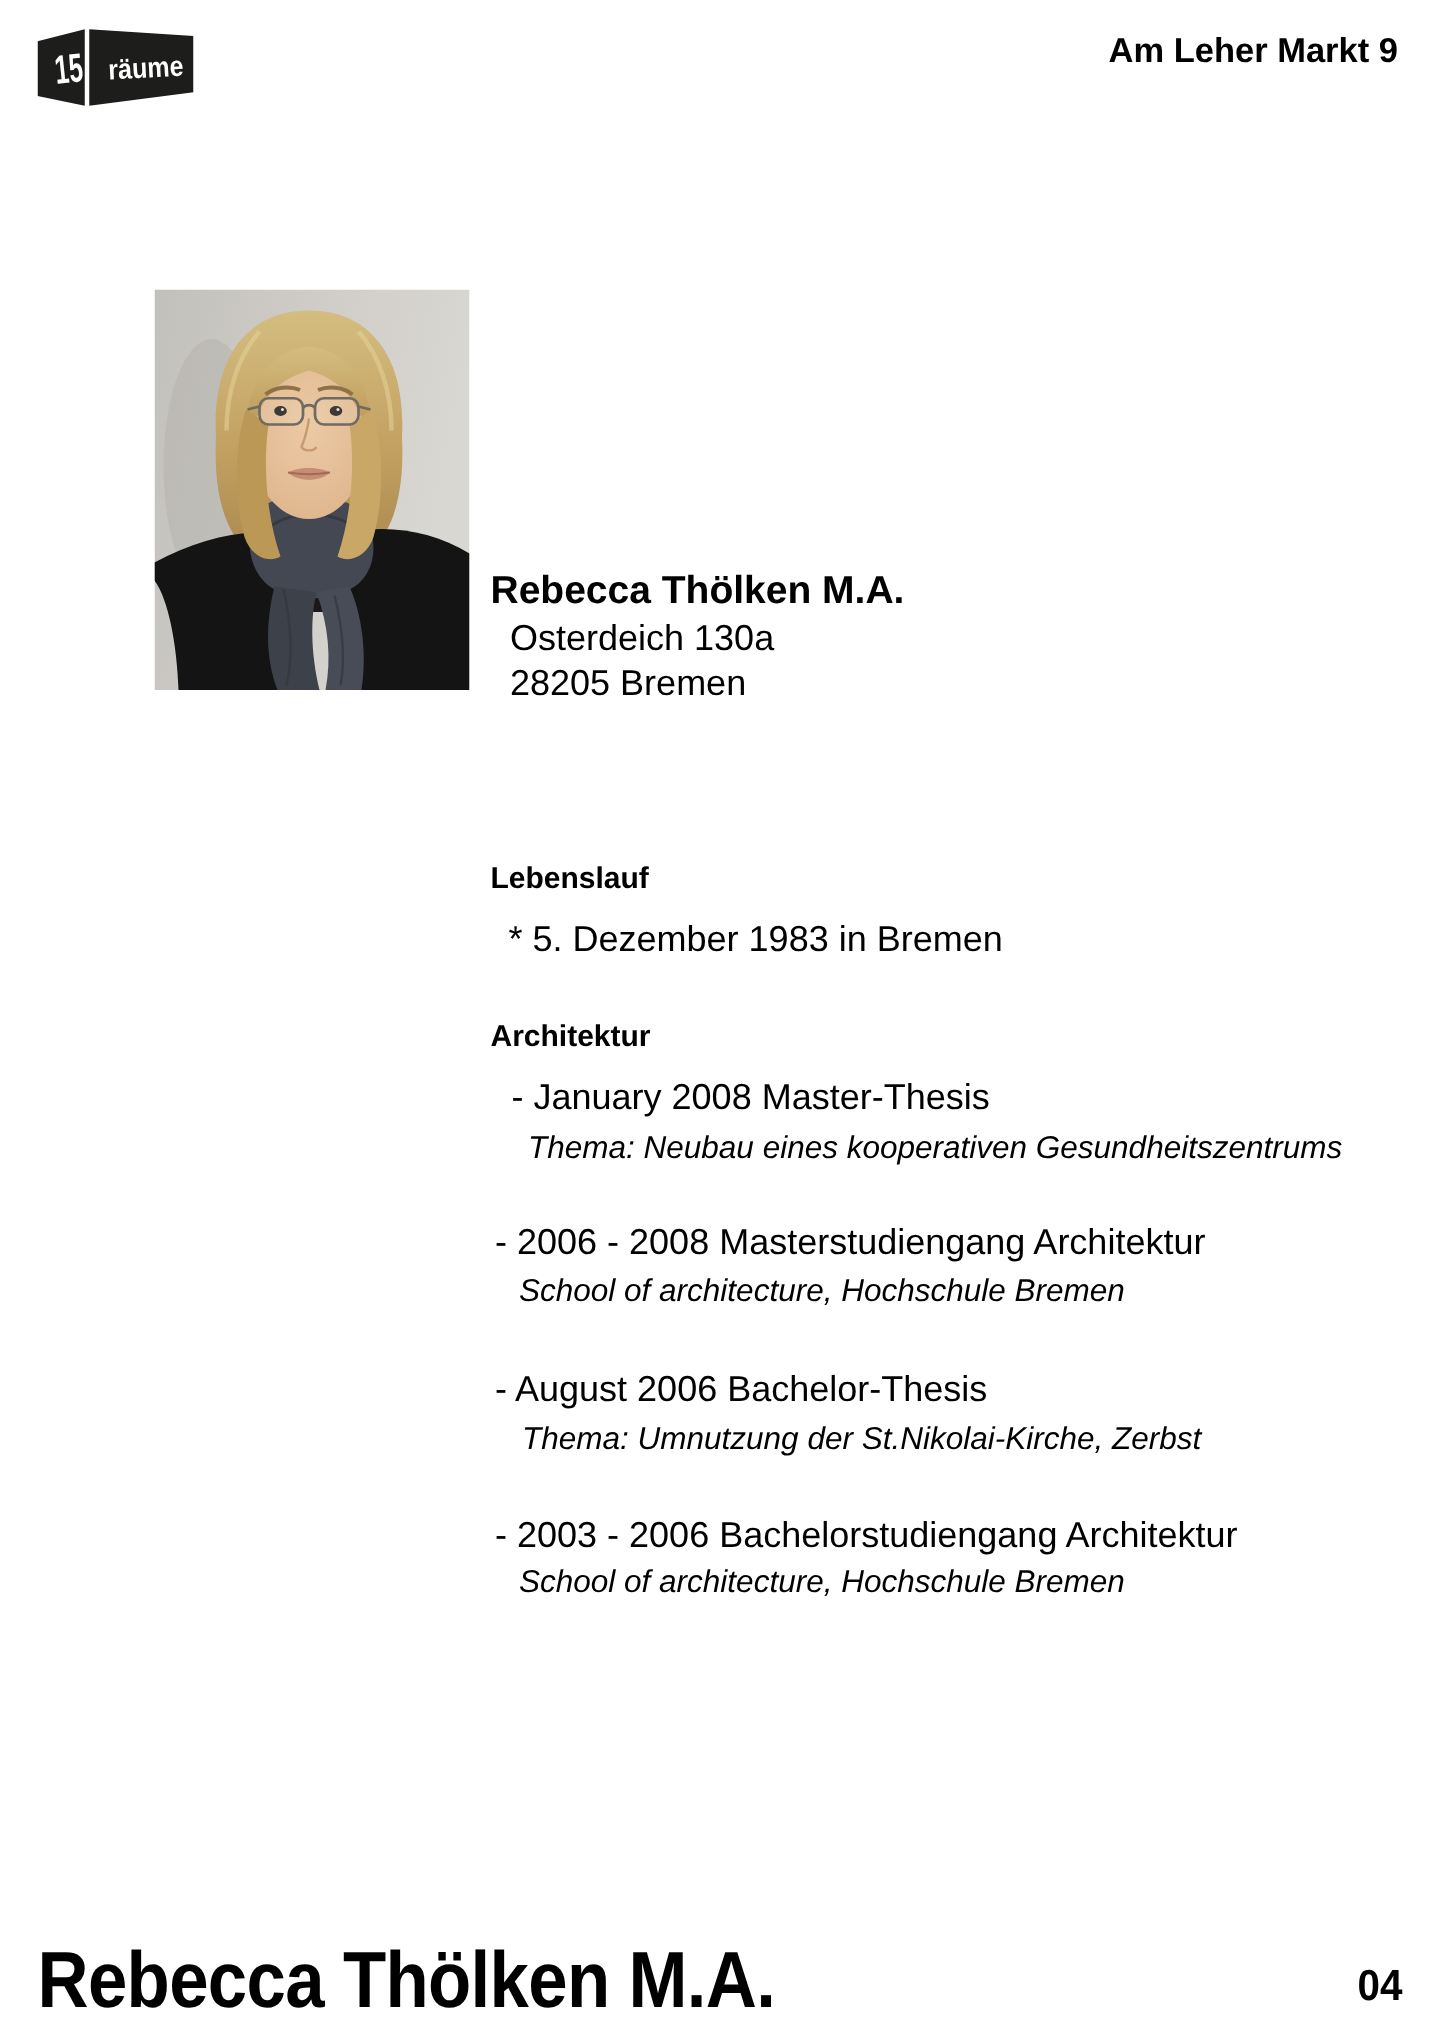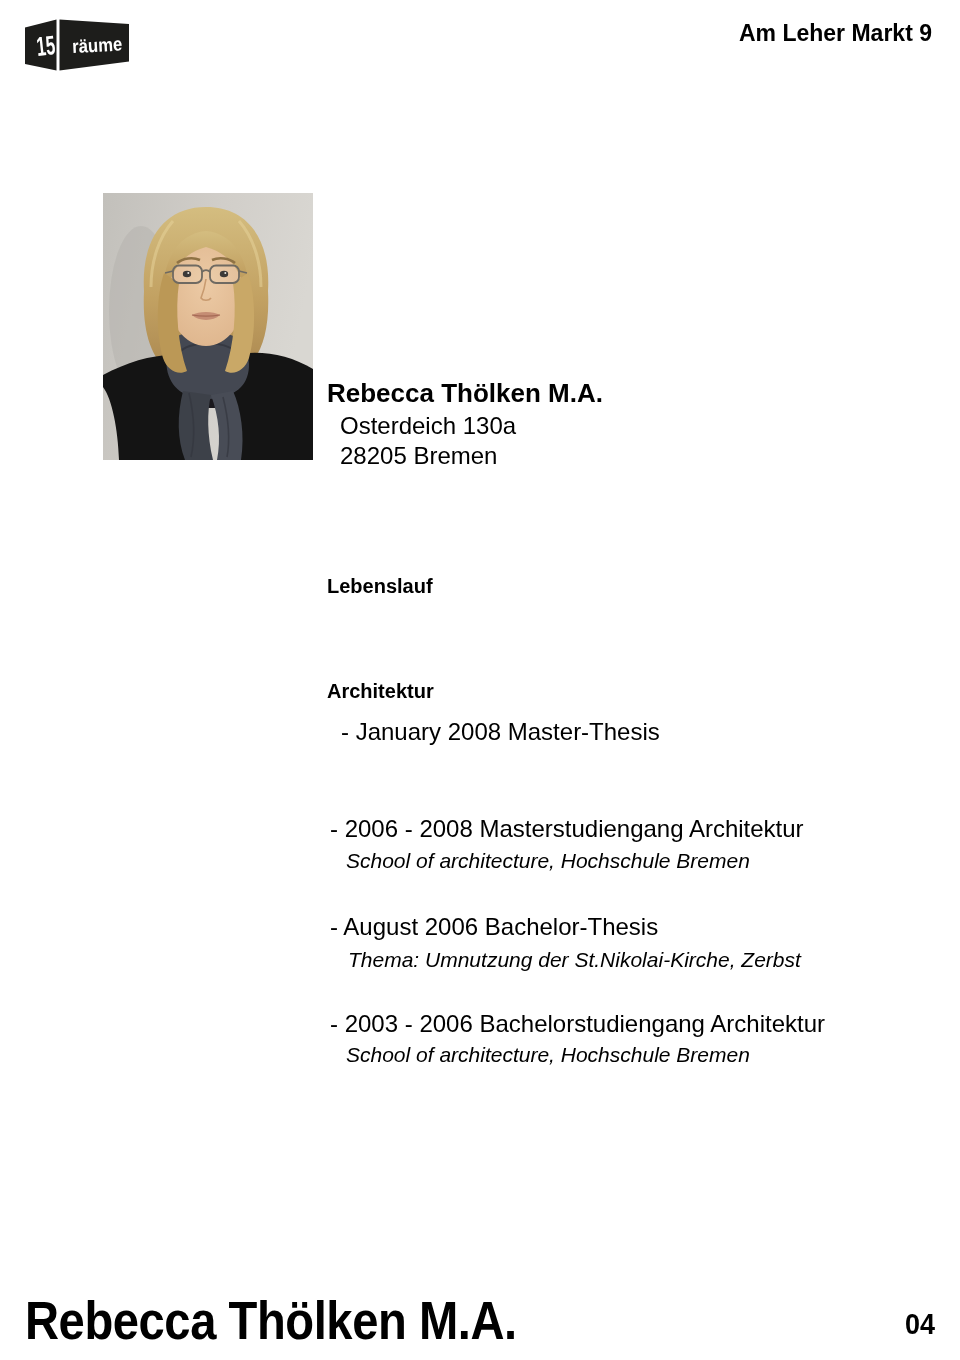--- a/index.html
+++ b/index.html
@@ -133,23 +133,25 @@
       <path d="M89,122 C96,118 110,118 117,122 C110,128.5 96,128.5 89,122 Z" fill="#c58d74"></path>
       <path d="M89,122 C98,123.5 108,123.5 117,122" stroke="#a56a55" stroke-width="1.2" fill="none"></path>
     </g>
   </svg>
 
   <div id="name" class="abs">Rebecca Thölken M.A.</div>
   <div id="street" class="abs body-text">Osterdeich 130a</div>
   <div id="city" class="abs body-text">28205 Bremen</div>
 
   <div id="cv-title" class="abs heading">Lebenslauf</div>
+  <div id="birth" class="abs body-text">* 5. Dezember 1983 in Bremen</div>
   <div id="edu-title" class="abs heading">Architektur</div>
 
   <div id="e1t" class="abs body-text">- January 2008 Master-Thesis</div>
+  <div id="e1s" class="abs italic-text">Thema: Neubau eines kooperativen Gesundheitszentrums</div>
 
   <div id="e2t" class="abs body-text">- 2006 - 2008 Masterstudiengang Architektur</div>
   <div id="e2s" class="abs italic-text">School of architecture, Hochschule Bremen</div>
 
   <div id="e3t" class="abs body-text">- August 2006 Bachelor-Thesis</div>
   <div id="e3s" class="abs italic-text">Thema: Umnutzung der St.Nikolai-Kirche, Zerbst</div>
 
   <div id="e4t" class="abs body-text">- 2003 - 2006 Bachelorstudiengang Architektur</div>
   <div id="e4s" class="abs italic-text">School of architecture, Hochschule Bremen</div>
 

